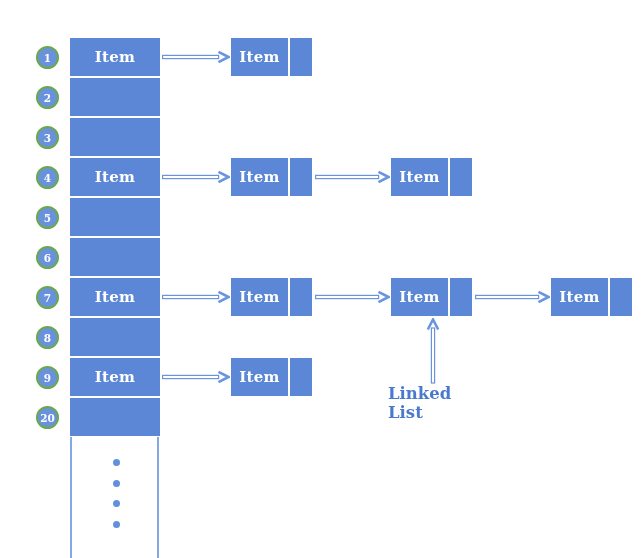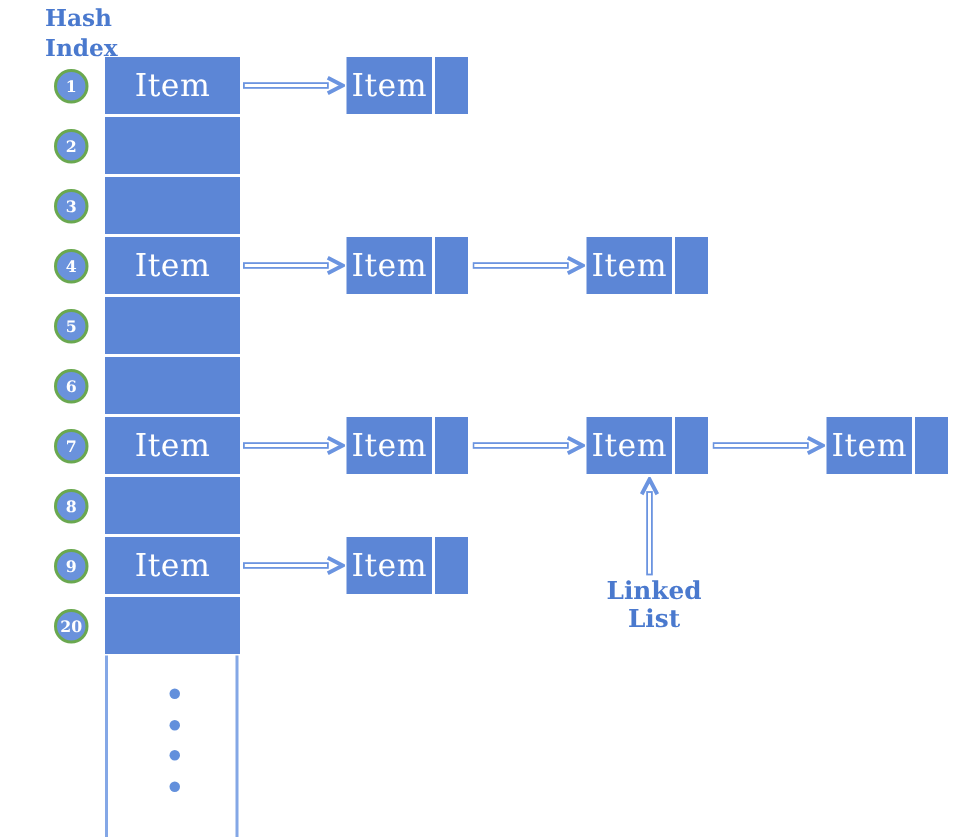--- a/index.html
+++ b/index.html
@@ -15,55 +15,51 @@
     position:absolute; left:36px; width:23px; height:23px;
     background:#6a92dc; border:2px solid #6aa84f; border-radius:50%;
     box-sizing:border-box; color:#ffffff; font-size:10.5px; font-weight:bold;
     display:flex; align-items:center; justify-content:center;
     font-family:"DejaVu Serif",serif;
   }
   .bucket{
     position:absolute; left:70px; width:90px; height:38px; background:#5c86d6;
     display:flex; align-items:center; justify-content:center;
   }
-  .item-text{ color:#ffffff; font-size:21px; letter-spacing:0.3px; }
+  .item-text{ color:#ffffff; font-size:15px; letter-spacing:0.3px;font-weight:bold; }
   .node{
     position:absolute; height:38px; display:flex; gap:2px;
   }
   .node-main{
     width:57px; height:38px; background:#5c86d6;
     display:flex; align-items:center; justify-content:center;
   }
   .node-tail{ width:22px; height:38px; background:#5c86d6; }
   .harrow, .varrow{ position:absolute; }
   .harrow rect, .varrow rect{ fill:#ffffff; stroke:#6b94e0; stroke-width:1.2; }
   .harrow path, .varrow path{ fill:none; stroke:#6b94e0; stroke-width:2.6; stroke-linejoin:miter; }
   .ll-label{
-    position:absolute; left:388px; top:384px; width:96px; text-align:center;
+    position:absolute; left:388px; top:384px; width:96px; 
     color:#4a79ce; font-weight:bold; font-size:16.5px;
   }
   .ellipsis-box{
     position:absolute; left:70px; top:437px; width:89px; height:121px;
     border-left:2px solid #84a7e6; border-right:2px solid #84a7e6;
     box-sizing:border-box; background:#ffffff;
   }
   .dot{
     position:absolute; left:41px; width:7px; height:7px; border-radius:50%;
     background:#6390dc;
   }
 </style>
 </head>
 <body>
 
 <div class="stage">
 
-  <div class="title">
-    <div>Hash</div>
-    <div>Index</div>
-  </div>
 
   <div class="index-circle" style="top:46px">1</div>
   <div class="index-circle" style="top:86px">2</div>
   <div class="index-circle" style="top:126px">3</div>
   <div class="index-circle" style="top:166px">4</div>
   <div class="index-circle" style="top:206px">5</div>
   <div class="index-circle" style="top:246px">6</div>
   <div class="index-circle" style="top:286px">7</div>
   <div class="index-circle" style="top:326px">8</div>
   <div class="index-circle" style="top:366px">9</div>

